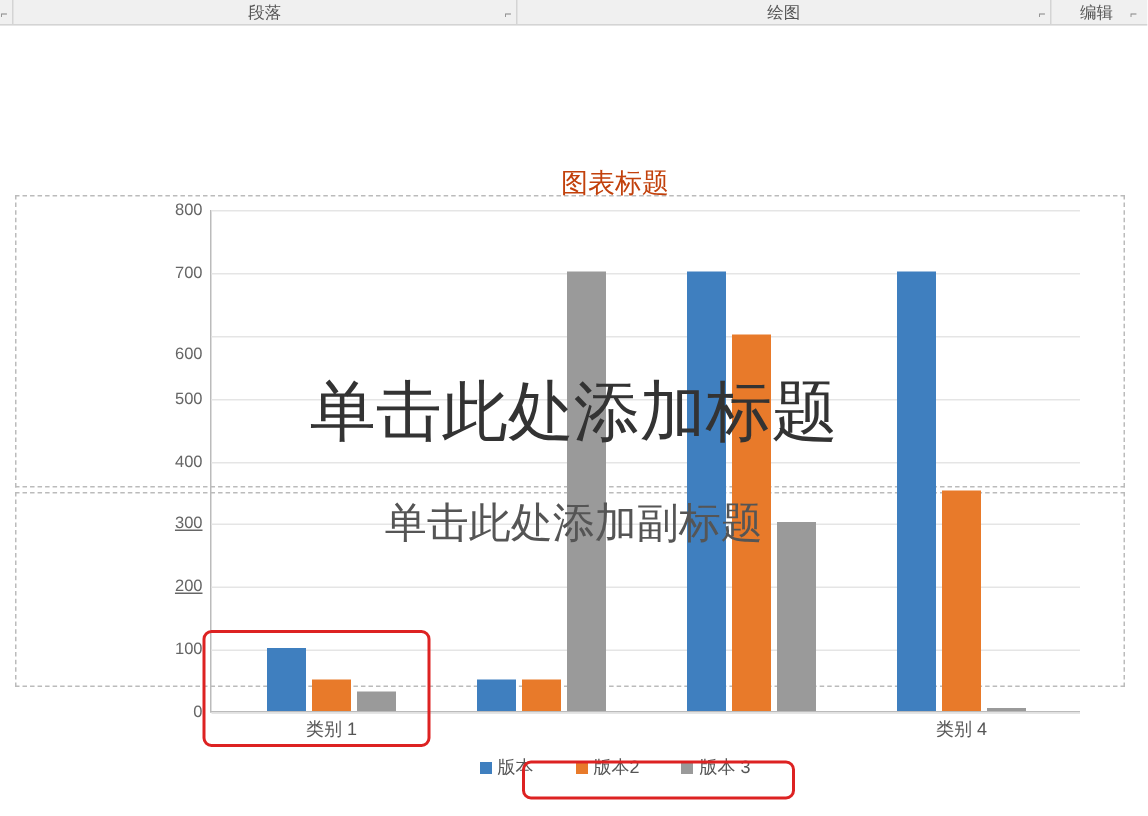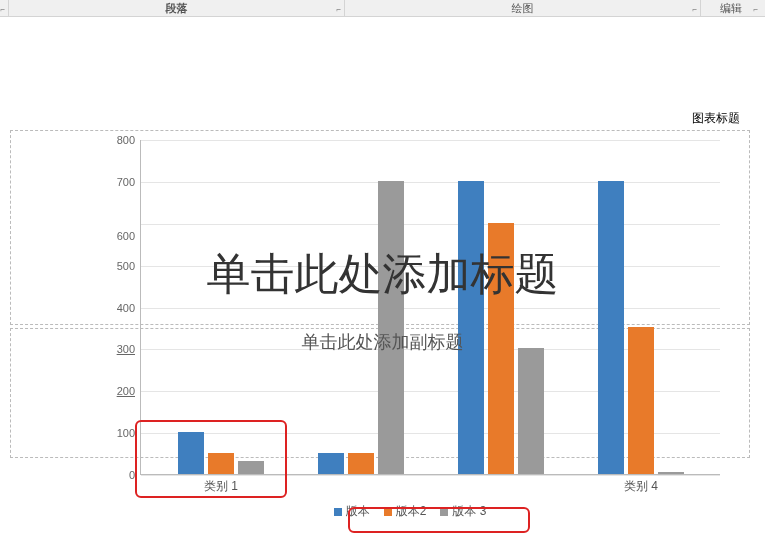--- a/index.html
+++ b/index.html
@@ -64,44 +64,44 @@
     text-align: center;
     font-size: 44px;
     color: #333;
     font-weight: 400;
   }
   .ph-sub {
     position: absolute;
     top: 330px;
     width: 100%;
     text-align: center;
-    font-size: 18px;
+    font-size: 28px;
     color: #555;
   }
   .ph-sub-box {
     left: 10px;
     top: 328px;
     width: 740px;
     height: 130px;
   }
   
   .chart-wrap {
     position: absolute;
     left: 80px;
     top: 100px;
     width: 660px;
     height: 430px;
   }
   .chart-title {
     position: absolute;
     top: 10px;
     width: 100%;
-    text-align: right;
-    font-size: 12px;
-    color: #000000;
+    text-align: center;
+    font-size: 18px;
+    color: #c2410c;
   }
   .plot {
     position: absolute;
     left: 60px;
     top: 40px;
     width: 580px;
     height: 335px;
     border-left: 1px solid #bbb;
     border-bottom: 1px solid #bbb;
   }
@@ -143,21 +143,21 @@
     font-size: 12px;
     color: #555;
   }
   .legend {
     position: absolute;
     bottom: 10px;
     left: 0;
     width: 100%;
     display: flex;
     justify-content: center;
-    gap: 14px;
+    gap: 28px;
     font-size: 12px;
     color: #555;
   }
   .legend-item { display: flex; align-items: center; gap: 4px; }
   .swatch { width: 8px; height: 8px; display: inline-block; }
   .highlight {
     position: absolute;
     border: 2px solid #d22;
     border-radius: 6px;
     pointer-events: none;
@@ -165,21 +165,21 @@
 </style>
 </head>
 <body>
 
 <div class="ribbon" id="ribbon">
     <div class="ribbon-cell" style="width: 8px;">
       <span></span>
       <span class="launcher">⌐</span>
     </div>
     <div class="ribbon-sep"></div>
-    <div class="ribbon-cell" style="width: 335px; font-weight: bold;">
+    <div class="ribbon-cell" style="width: 335px;">
       <span>段落</span>
       <span class="launcher">⌐</span>
     </div>
     <div class="ribbon-sep"></div>
     <div class="ribbon-cell" style="width: 355px;">
       <span>绘图</span>
       <span class="launcher">⌐</span>
     </div>
     <div class="ribbon-sep"></div>
     <div class="ribbon-cell" style="width: 60px;">

